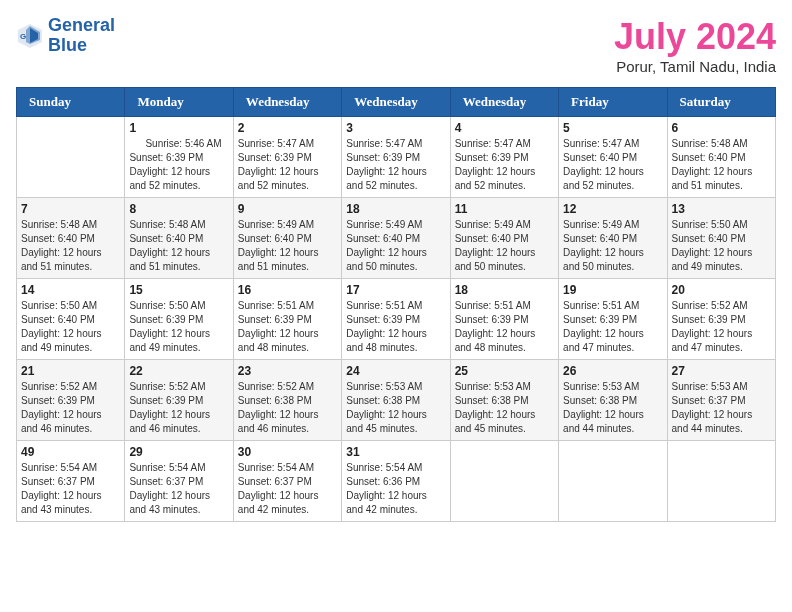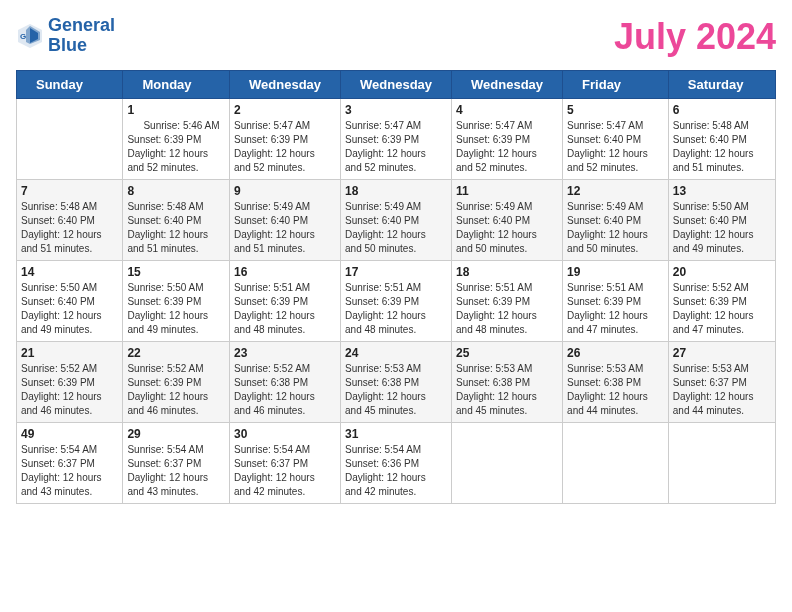--- a/index.html
+++ b/index.html
@@ -47,25 +47,26 @@
       color: #333;
     }
     table {
       width: 100%;
       border-collapse: collapse;
       font-size: 11px;
     }
     thead tr th {
       background-color: #2563a8;
       color: #fff;
-      padding: 6px 19px;
+      padding: 6px 12px;
       text-align: left;
       font-size: 13px;
       font-weight: bold;
       border: 1px solid #1e4f8f;
+      font-family: Liberation Serif, serif;
     }
     tbody tr td {
       border: 1px solid #ccc;
       padding: 4px;
       vertical-align: top;
       width: calc(100% / 7);
       height: 80px;
       color: #222;
     }
     tbody tr:nth-child(even) td {
@@ -100,20 +101,21 @@
       <polygon points="14,6 22,11 22,17 14,21" fill="#2563a8"></polygon>
       <text x="4" y="17" font-size="8" fill="#2563a8" font-weight="bold">G</text>
     </svg>
     <div class="logo-text">
       <div><span>General</span></div>
       <div><span>Blue</span></div>
     </div>
   </div>
   <div class="title-block">
     <div class="main-title">July 2024</div>
+    <div class="subtitle">Porur, Tamil Nadu, India</div>
   </div>
 </div>
 
 <table>
   <thead>
     <tr>
     <th>Sunday</th>
         <th>Monday</th>
         <th>Wednesday</th>
         <th>Wednesday</th>

